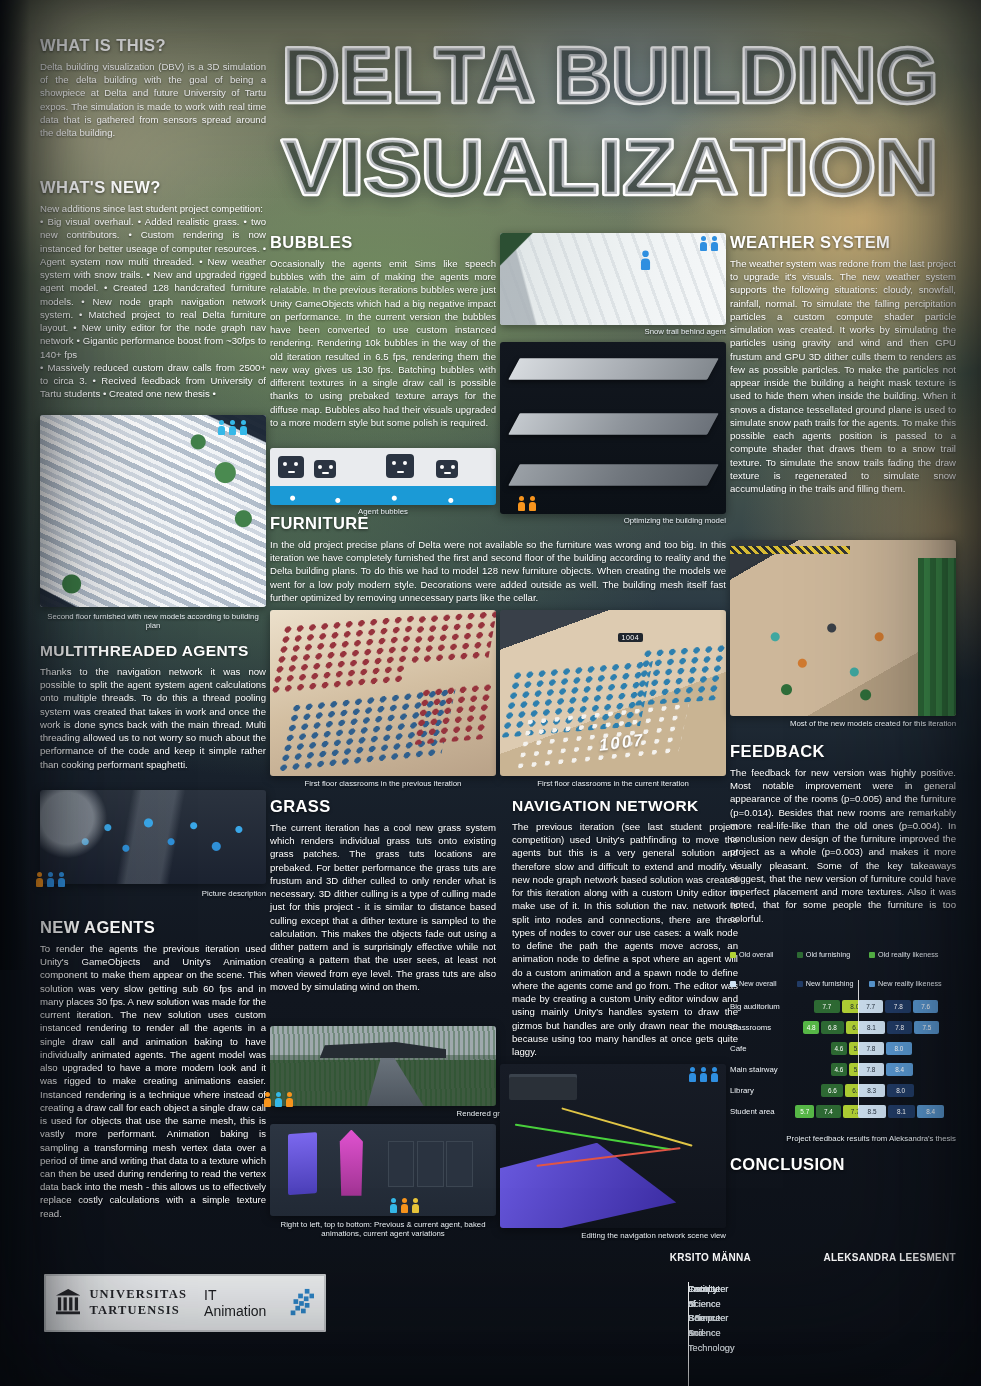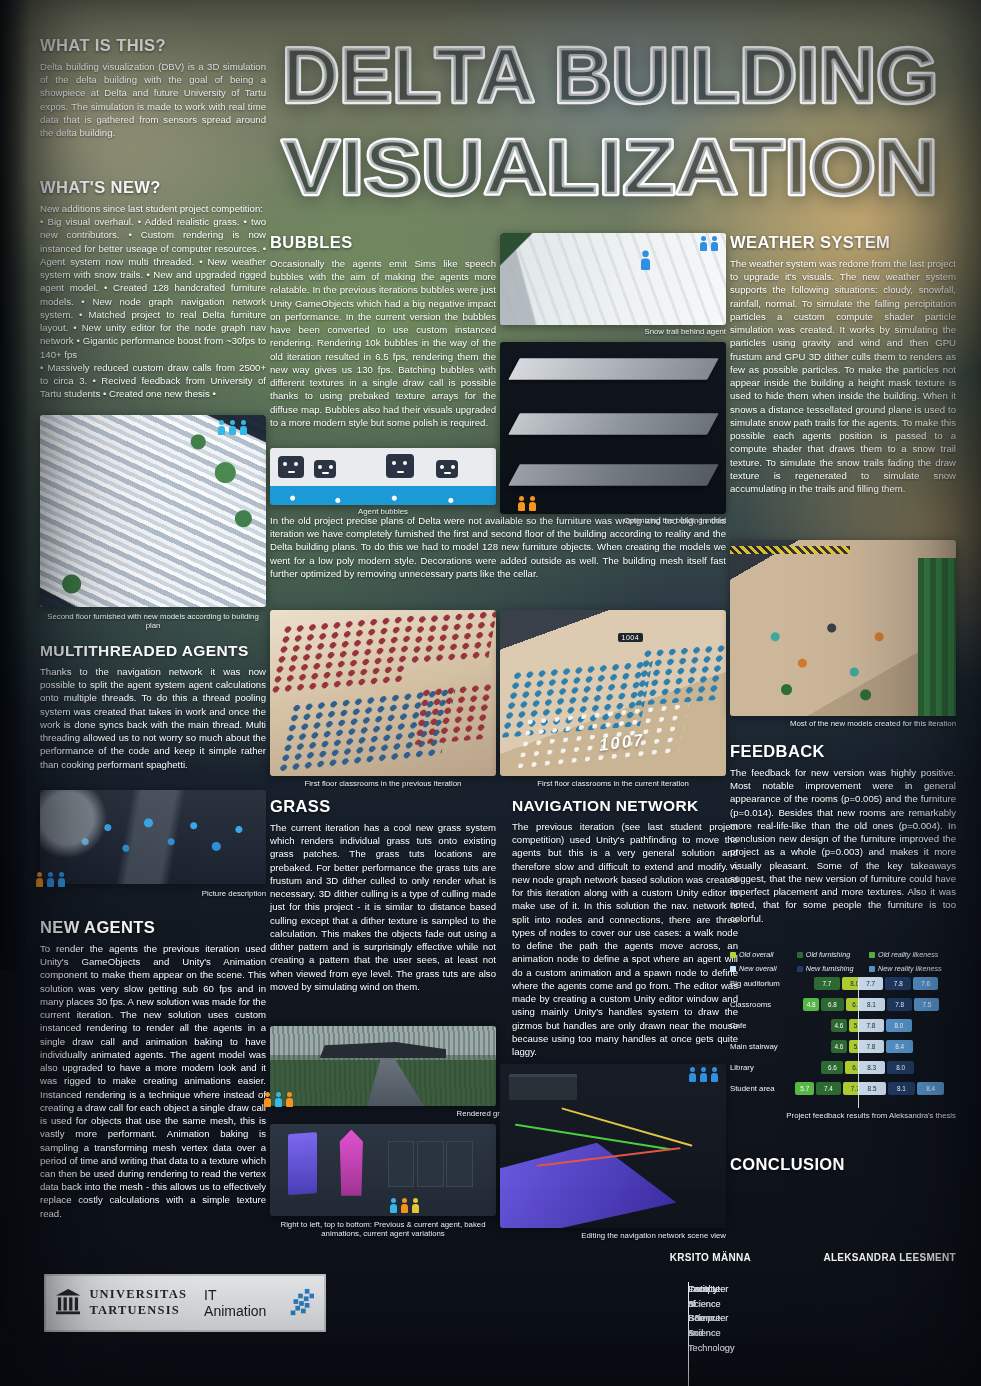--- a/index.html
+++ b/index.html
@@ -102,21 +102,21 @@
     radial-gradient(circle at 25% 85%, #2f6e3a 0 5px, transparent 6px),
     radial-gradient(circle at 60% 88%, #2f6e3a 0 5px, transparent 6px),
     linear-gradient(150deg,#2f353c 0 13%,#cdb79a 13% 72%,#b5a083 72%);
     background-size:120px 8px,auto,auto,auto,auto,auto,auto,auto,auto,auto;
     background-repeat:no-repeat,no-repeat,no-repeat,no-repeat,no-repeat,no-repeat,no-repeat,no-repeat,no-repeat,no-repeat;
     background-position:0 6px,0 0,0 0,0 0,0 0,0 0,0 0,0 0,0 0,0 0;}
   .models-green{position:absolute;right:0;top:10%;width:17%;height:90%;
     background:repeating-linear-gradient(90deg,#2f6e3a 0 6px,#3c8a49 6px 12px);}
   
   #chart{position:absolute;left:730px;top:950px;width:226px;height:186px;}
-  #chart-legend{display:grid;grid-template-columns:1fr 1.08fr 1.3fr;row-gap:5px;font-style:italic;}
+  #chart-legend{display:grid;grid-template-columns:1fr 1.08fr 1.3fr;row-gap:20px;margin-bottom:8px;}
   .leg-item{display:flex;align-items:center;gap:3px;font-size:7.2px;color:#e7edf3;white-space:nowrap;}
   .leg-swatch{width:6px;height:6px;border-radius:1px;flex:0 0 auto;}
   .crow{display:flex;align-items:center;height:21px;}
   .clabel{width:56px;font-size:7.8px;color:#eef2f6;}
   .cbar{position:relative;flex:1;height:13px;}
   .cleft{position:absolute;right:88px;top:0;display:flex;gap:2px;}
   .cright{position:absolute;left:72px;top:0;display:flex;gap:2px;}
   .cseg{height:13px;border-radius:2px;font-size:6.4px;display:flex;align-items:center;justify-content:center;flex:0 0 auto;}
   .cline{position:absolute;left:128px;top:30px;height:128px;width:1px;background:rgba(255,255,255,.85);z-index:5;}
   
@@ -196,20 +196,21 @@
   <div class="face" style="left:166px;top:12px;width:22px;height:18px;"></div>
 </div>
 <div class="figcap cap-c" style="left:270px;top:507px;width:226px;">Agent bubbles</div>
 
 <div class="agents" style="left:516px;top:496px;">
   <span class="agent orange"></span>
   <span class="agent orange"></span>
 </div>
 
 <div class="sec" style="left:270px;top:514px;width:456px;">
+  <h2>FURNITURE</h2>
   <p>In the old project precise plans of Delta were not available so the furniture was wrong and too big. In this iteration we have completely furnished the first and second floor of the building according to reality and the Delta building plans. To do this we had to model 128 new furniture objects. When creating the models we went for a low poly modern style. Decorations were added outside as well. The building mesh itself fast further optimized by removing unnecessary parts like the cellar.</p>
 </div>
 
 <div class="fig fig-furnprev" style="left:270px;top:610px;width:226px;height:166px;">
   <div class="art"></div>
   <div class="seatgrid g-red" style="left:4%;top:6%;width:58%;height:42%;transform:skewX(-16deg) rotate(-5deg);"></div>
   <div class="seatgrid g-red" style="left:64%;top:2%;width:34%;height:30%;transform:skewX(-14deg) rotate(-4deg);"></div>
   <div class="seatgrid g-blue" style="left:8%;top:52%;width:70%;height:42%;transform:skewX(-18deg) rotate(-6deg);"></div>
   <div class="seatgrid g-red" style="left:66%;top:46%;width:32%;height:34%;transform:skewX(-14deg) rotate(-5deg);"></div>
 </div>

